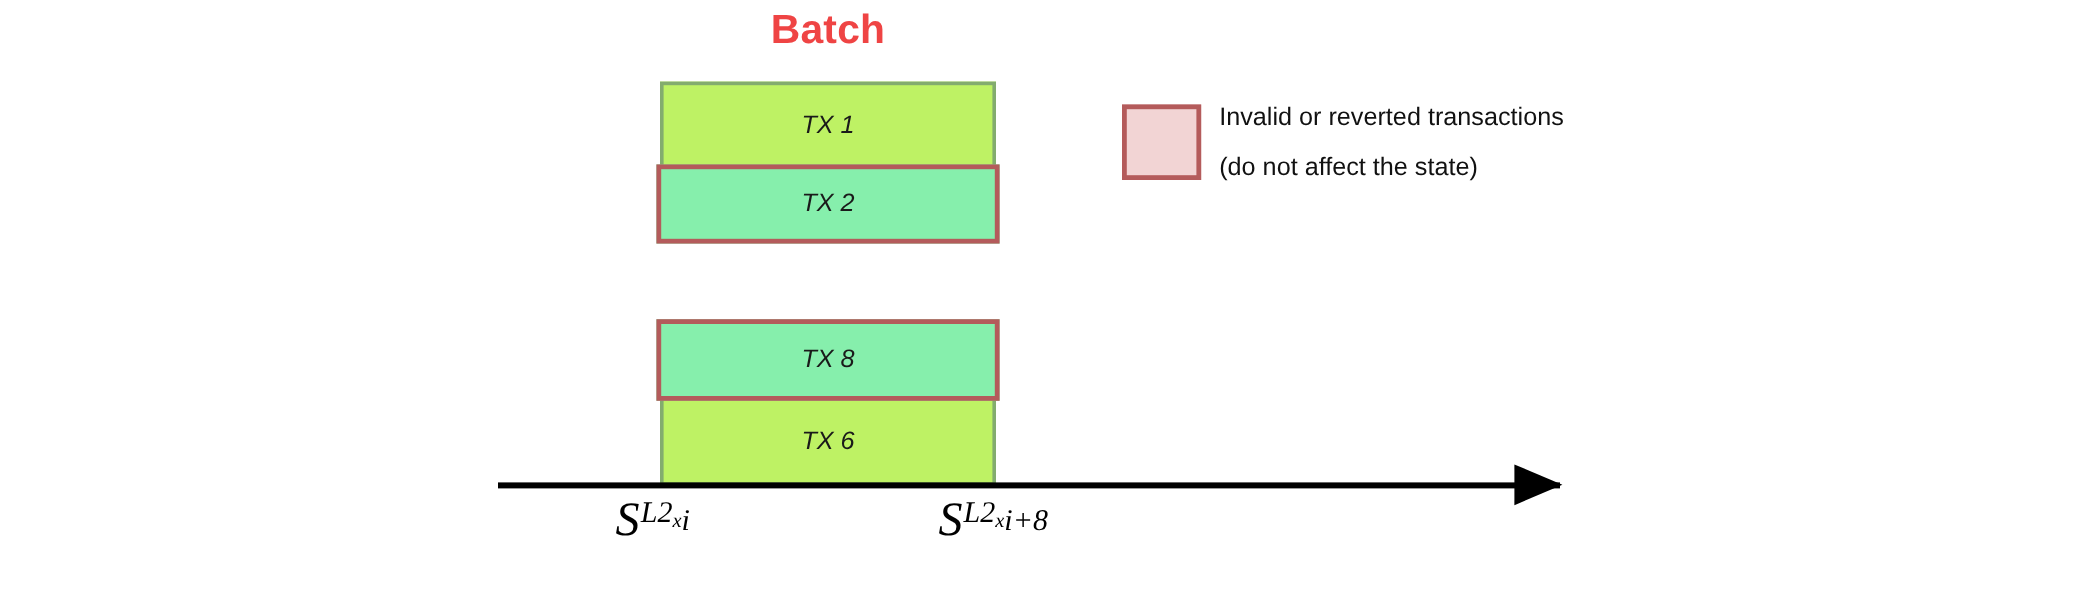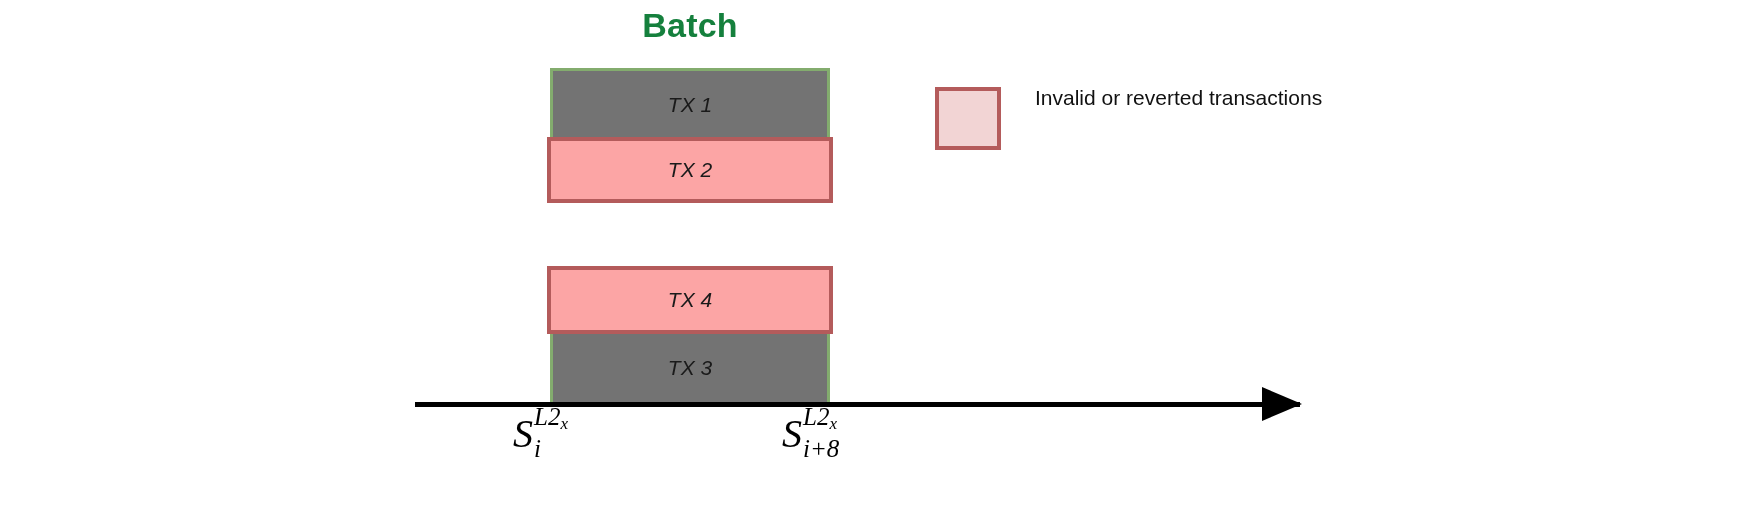--- a/index.html
+++ b/index.html
@@ -25,21 +25,21 @@
   
   .batch-title {
     position: absolute;
     left: 550px;
     top: 6px;
     width: 280px;
     text-align: center;
     font-family: "Liberation Sans", sans-serif;
     font-weight: bold;
     font-size: 34px;
-    color: #15803d;
+    color: #ef4444;
     letter-spacing: 0.2px;
     white-space: nowrap;
   }
 
   
   .batch-stack {
     position: absolute;
     left: 550px;
     top: 68px;
     width: 280px;
@@ -58,26 +58,26 @@
 
   .tx-box .tx-label {
     font-family: "Liberation Sans", sans-serif;
     font-style: italic;
     font-size: 21px;
     color: #1a1a1a;
     white-space: nowrap;
   }
 
   .tx-valid {
-    background: #737373;
+    background: #bef264;
     border: 3px solid #83ac6e;
   }
 
   .tx-invalid {
-    background: #fca5a5;
+    background: #86efac;
     border: 4px solid #b45b5b;
     left: -3px;
     width: 286px;
     z-index: 2;
   }
 
   
   #tx-1 { top: 0px;   height: 73px; }
   #tx-2 { top: 69px;  height: 66px; }
   #tx-3 { top: 131px; height: 71px; }
@@ -111,21 +111,21 @@
     font-size: 40px;
     color: #000000;
     white-space: nowrap;
     line-height: 1;
   }
   .state-label .base {
     font-style: italic;
   }
   .state-label .scripts {
     display: inline-flex;
-    flex-direction: column;
+    flex-direction: row;
     align-items: flex-start;
     vertical-align: middle;
     line-height: 1;
     margin-left: 1px;
     justify-content: flex-end;
   }
   .state-label .sup {
     font-size: 25px;
     font-style: italic;
     position: relative;
@@ -158,21 +158,21 @@
   .legend-swatch {
     width: 66px;
     height: 63px;
     box-sizing: border-box;
     background: #f2d4d4;
     border: 4px solid #b45b5b;
     flex: 0 0 auto;
     margin-top: 2px;
   }
   .legend-text {
-    margin-left: 34px;
+    margin-left: 15px;
     padding-top: 2px;
   }
   .legend-line {
     font-family: "Liberation Sans", sans-serif;
     font-size: 21px;
     color: #111111;
     line-height: 1;
     white-space: nowrap;
   }
   .legend-line + .legend-line {
@@ -191,25 +191,25 @@
     <div class="tx-box tx-valid" id="tx-1">
       <span class="tx-label">TX 1</span>
     </div>
 
     <div class="tx-box tx-invalid" id="tx-2">
       <span class="tx-label">TX 2</span>
     </div>
 
 
     <div class="tx-box tx-invalid" id="tx-4">
-      <span class="tx-label">TX 4</span>
+      <span class="tx-label">TX 8</span>
     </div>
 
     <div class="tx-box tx-valid" id="tx-5">
-      <span class="tx-label">TX 3</span>
+      <span class="tx-label">TX 6</span>
     </div>
 
   </div>
 
   <div class="axis-line"></div>
   <div class="axis-arrow"></div>
 
   <div class="state-label" id="state-i">
     <span class="base">S</span><span class="scripts">
         <span class="sup"><span>L2</span><span class="supsub">x</span></span>
@@ -221,16 +221,17 @@
     <span class="base">S</span><span class="scripts">
         <span class="sup"><span>L2</span><span class="supsub">x</span></span>
         <span class="sub">i+8</span>
       </span>
   </div>
 
   <div class="legend">
     <div class="legend-swatch"></div>
     <div class="legend-text">
       <div class="legend-line">Invalid or reverted transactions</div>
+      <div class="legend-line">(do not affect the state)</div>
     </div>
   </div>
 
 </div>
 
 </body></html>

